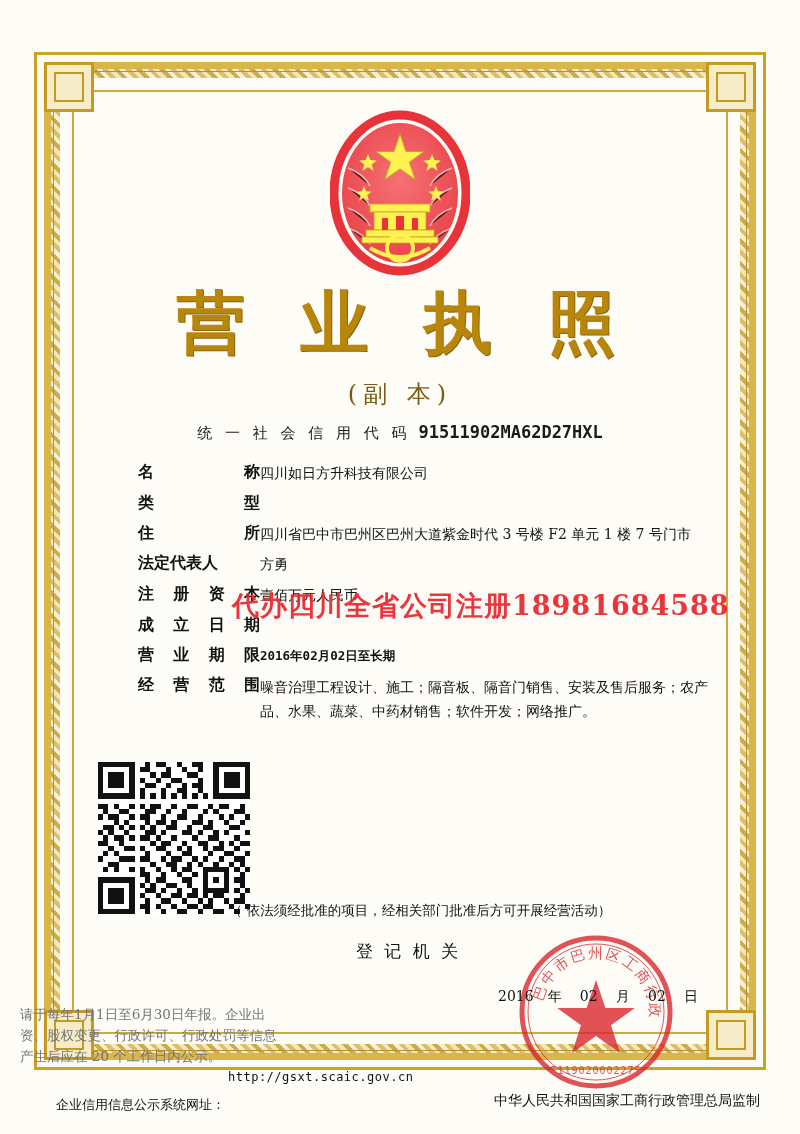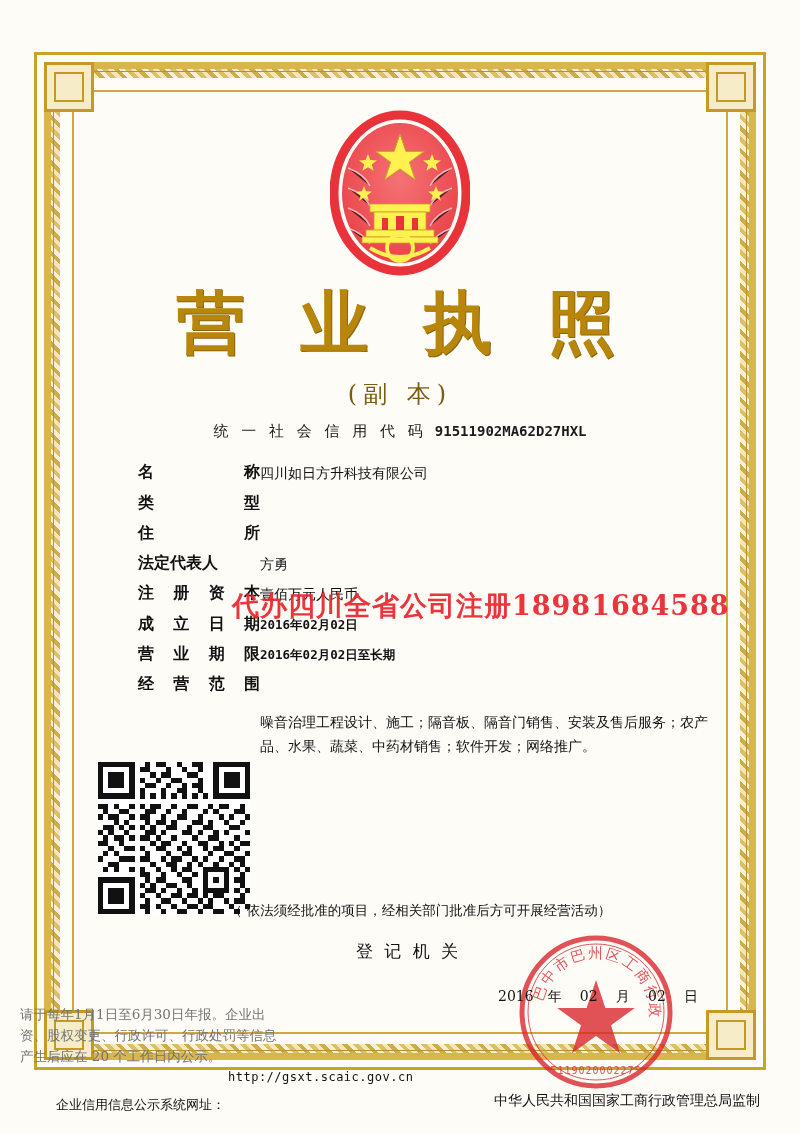--- a/index.html
+++ b/index.html
@@ -118,21 +118,21 @@
     font-size: 15px;
     color: #1b1b1b;
     letter-spacing: 2px;
   }
   #code-line .code-label { letter-spacing: 4px; }
   #code-line .code-value {
     font-family: "DejaVu Sans Mono", monospace;
     font-weight: bold;
     letter-spacing: 0px;
     margin-left: 8px;
-    font-size: 14px;
+    font-size: 17px;
   }
 
   
   #fields {
     position: absolute;
     left: 138px; top: 462px; width: 580px;
     font-size: 14.5px;
     color: #141414;
   }
   .row {
@@ -158,21 +158,21 @@
     font-size: 14px;
     line-height: 1.55;
     color: #111;
     padding-top: 1px;
   }
   .row .value.mono {
     font-family: "DejaVu Sans Mono", monospace;
     font-size: 12.5px;
     font-weight: bold;
   }
-  .row.scope .value { line-height: 1.7; margin-top: 36px; }
+  .row.scope .value { line-height: 1.7; }
 
   
   #watermark {
     position: absolute;
     left: 232px; top: 588px;
     font-family: "DejaVu Serif", serif;
     font-size: 27px;
     font-weight: bold;
     color: #e8252c;
     letter-spacing: 1px;
@@ -346,20 +346,21 @@
         <span>类</span>
         <span>型</span>
       </div>
     </div>
 
     <div class="row">
       <div class="label">
         <span>住</span>
         <span>所</span>
       </div>
+      <div class="value">四川省巴中市巴州区巴州大道紫金时代 3 号楼 F2 单元 1 楼 7 号门市</div>
     </div>
 
     <div class="row">
       <div class="label">
         <span>法定代表人</span>
       </div>
       <div class="value">方勇</div>
     </div>
 
     <div class="row">
@@ -372,21 +373,20 @@
       <div class="value">壹佰万元人民币</div>
     </div>
 
     <div class="row">
       <div class="label">
         <span>成</span>
         <span>立</span>
         <span>日</span>
         <span>期</span>
       </div>
-      <div class="value mono">2016年02月02日</div>
     </div>
 
     <div class="row">
       <div class="label">
         <span>营</span>
         <span>业</span>
         <span>期</span>
         <span>限</span>
       </div>
       <div class="value mono">2016年02月02日至长期</div>

